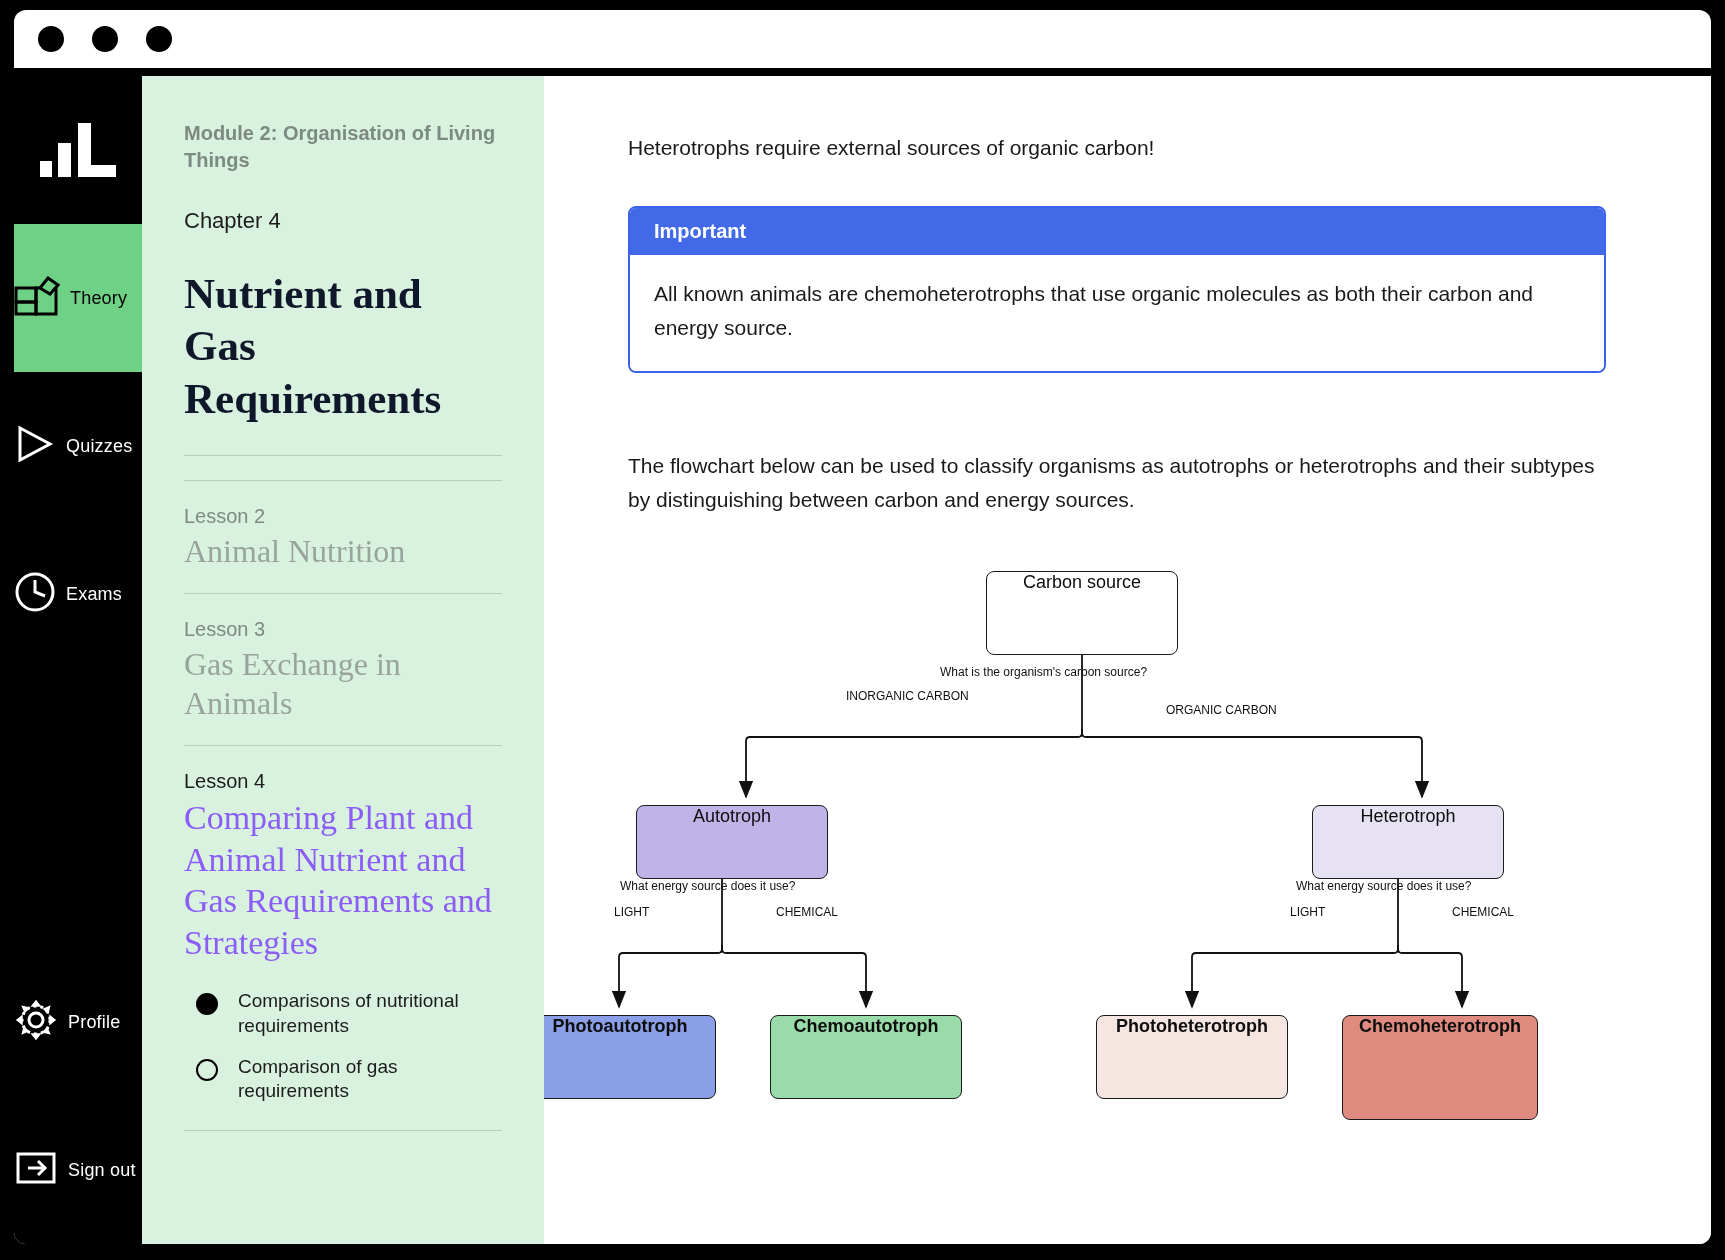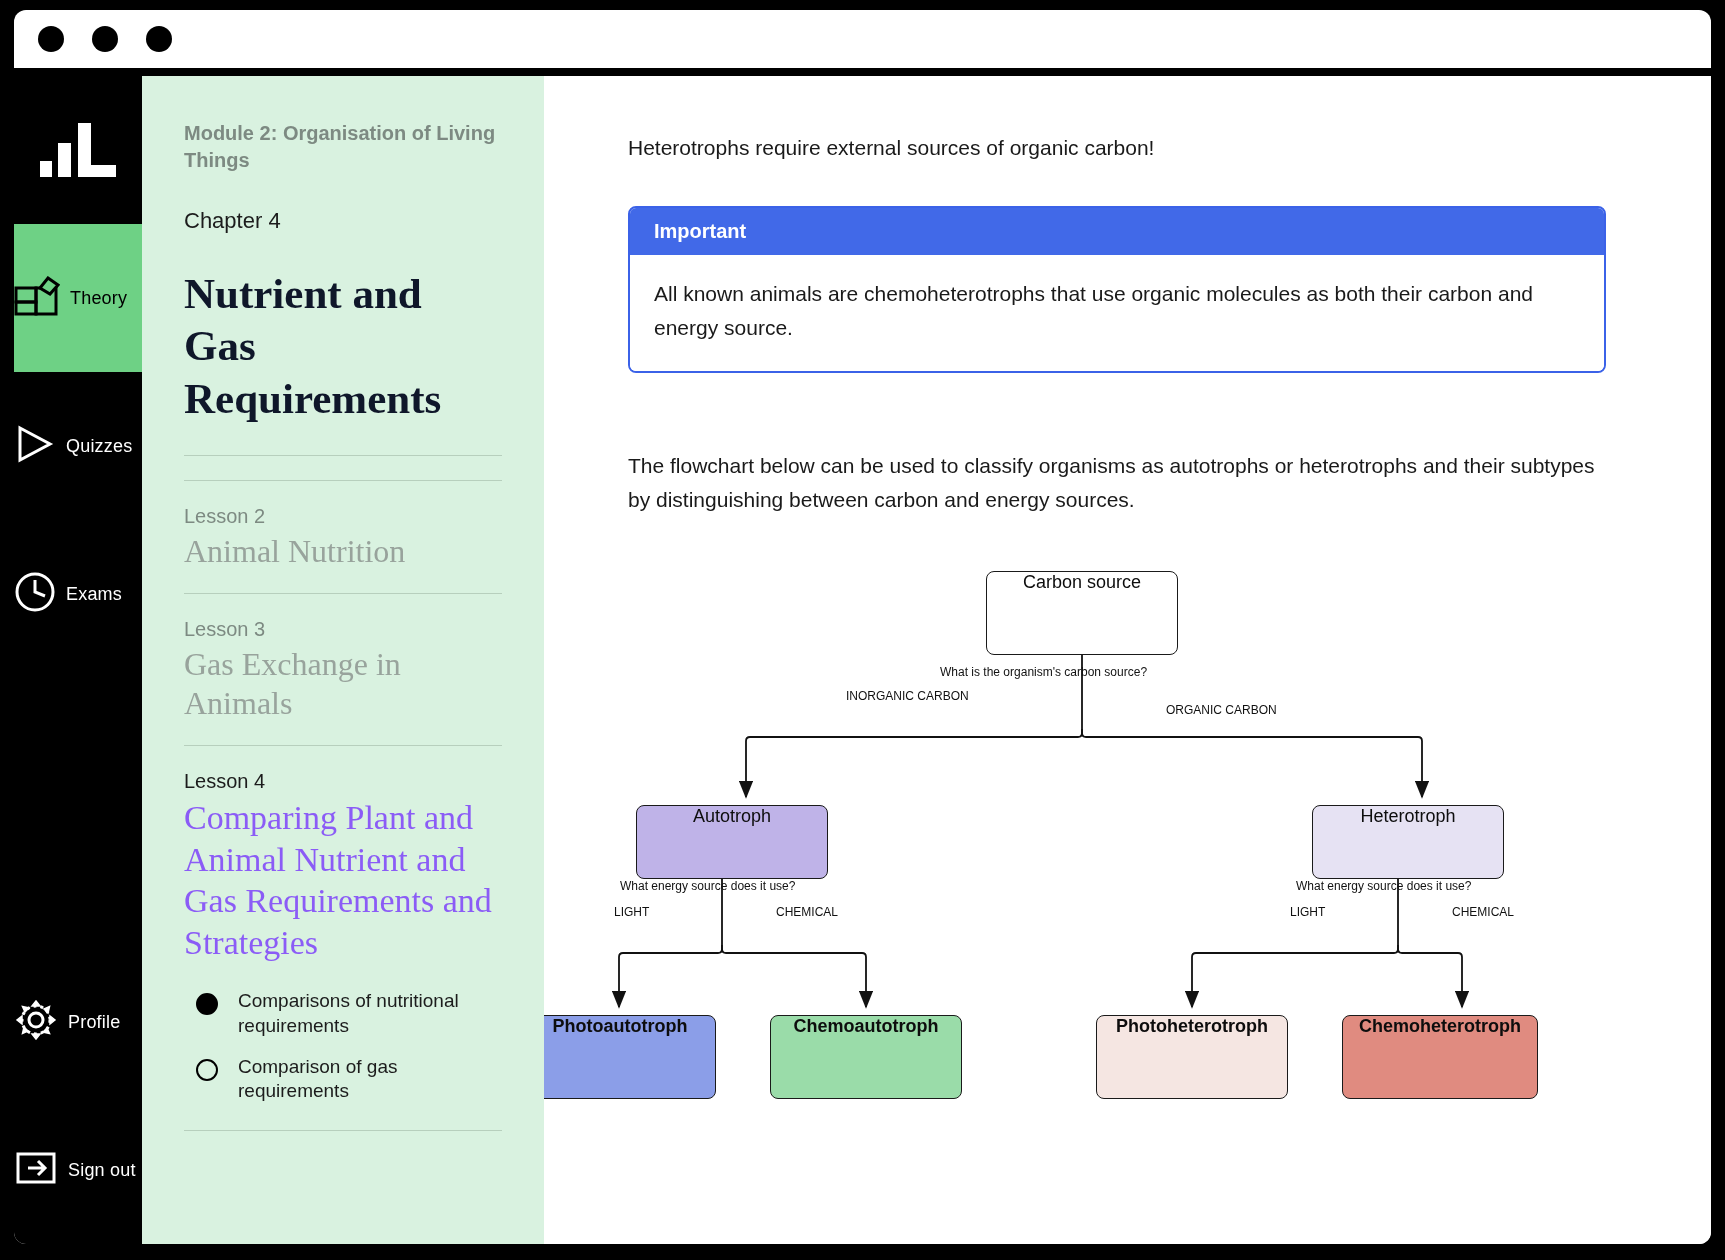--- a/index.html
+++ b/index.html
@@ -409,20 +409,20 @@
 
         <div class="fnode bold" style="left:-104px; top:458px; width:192px; height:84px; background:#8b9ee8;">
           <span>Photoautotroph</span>
         </div>
         <div class="fnode bold" style="left:142px; top:458px; width:192px; height:84px; background:#9adca9;">
           <span>Chemoautotroph</span>
         </div>
         <div class="fnode bold" style="left:468px; top:458px; width:192px; height:84px; background:#f5e6e2;">
           <span>Photoheterotroph</span>
         </div>
-        <div class="fnode bold" style="left:714px; top:458px; width:196px; height:84px; background:#e08b80;">
+        <div class="fnode bold" style="left:714px; top:458px; width:196px; height:105px; background:#e08b80;">
           <span>Chemoheterotroph</span>
         </div>
 
       </div>
     </main>
   </div>
 </div>
 
 </body></html>

